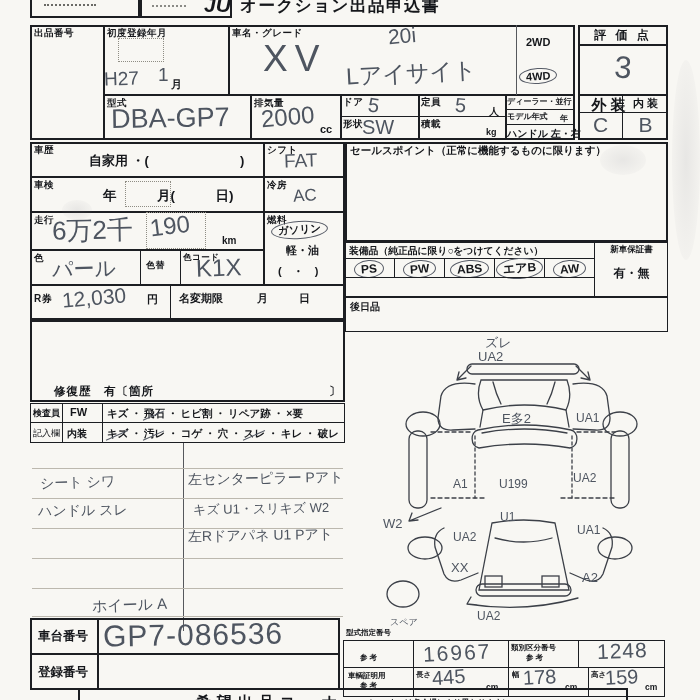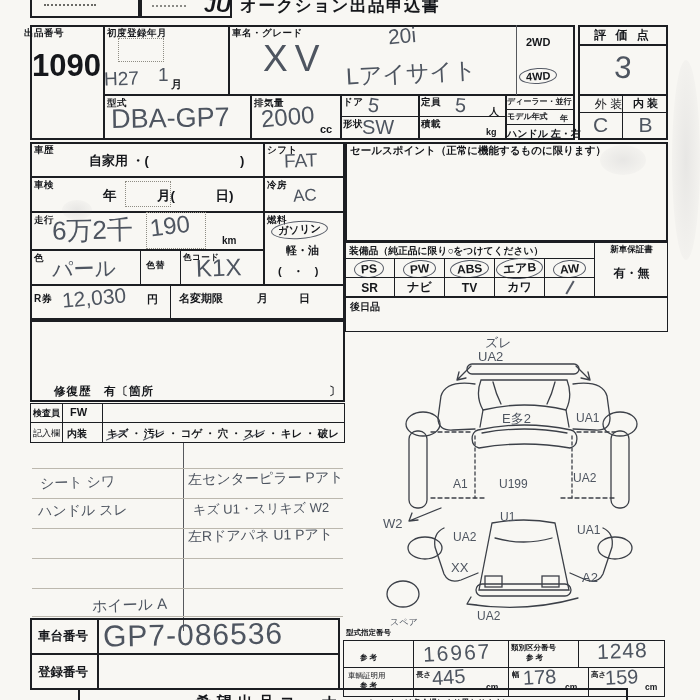--- a/index.html
+++ b/index.html
@@ -48,22 +48,21 @@
   <div class="ln" style="left:228px;top:25px;width:1.5px;height:70px"></div>
   <div class="lnl" style="left:516px;top:25px;width:1px;height:70px"></div>
   <div class="ln" style="left:250px;top:95px;width:1.5px;height:45px"></div>
   <div class="ln" style="left:340px;top:95px;width:1.5px;height:45px"></div>
   <div class="ln" style="left:418px;top:95px;width:1.5px;height:45px"></div>
   <div class="ln" style="left:505px;top:95px;width:1.5px;height:45px"></div>
   <div class="ln" style="left:340px;top:116px;width:165px;height:1.2px"></div>
   <div class="ln" style="left:505px;top:109px;width:70px;height:1px"></div>
   <div class="ln" style="left:505px;top:124px;width:70px;height:1px"></div>
 
-  <div class="a lb" style="left:24px;top:27px">出品番号</div>
-  <div class="a ctr" style="left:31px;top:48px;width:71px;font-size:31px;font-weight:700">1090</div>
+  <div class="a lb" style="left:34px;top:27px">出品番号</div>
   <div class="a lb" style="left:107px;top:27px">初度登録年月</div>
   <div class="dotbx" style="left:118px;top:38px;width:46px;height:24px"></div>
   <div class="a hw" style="left:104px;top:68px;font-size:19px;transform:rotate(-2deg)">H27</div>
   <div class="a hw" style="left:158px;top:64px;font-size:19px">1</div>
   <div class="a pt" style="left:171px;top:77px;font-size:11px;font-weight:600">月</div>
   <div class="a lb" style="left:232px;top:27px">車名・グレード</div>
   <div class="a hw" style="left:388px;top:24px;font-size:21px;transform:rotate(-5deg)">20i</div>
   <div class="a hw" style="left:263px;top:38px;font-size:37px;letter-spacing:7px">XV</div>
   <div class="a hw" style="left:346px;top:58px;font-size:23px;transform:rotate(-3deg)">Lアイサイト</div>
   <div class="a pt" style="left:526px;top:36px;font-size:11px;font-weight:600">2WD</div>
@@ -88,21 +87,21 @@
   <div class="a" style="left:560px;top:113px;font-size:8px;font-weight:600">年</div>
   <div class="a" style="left:507px;top:127px;font-size:10px;font-weight:700">ハンドル 左・右</div>
 
   <div class="bx bx25" style="left:578px;top:25px;width:90px;height:115px"></div>
   <div class="ln" style="left:578px;top:44px;width:90px;height:1.5px"></div>
   <div class="ln" style="left:578px;top:94px;width:90px;height:1.5px"></div>
   <div class="ln" style="left:578px;top:112px;width:90px;height:1.2px"></div>
   <div class="ln" style="left:622px;top:94px;width:1.2px;height:46px"></div>
   <div class="a ctr" style="left:578px;top:27px;width:90px;font-size:12px;font-weight:700;letter-spacing:3px">評 価 点</div>
   <div class="a ctr hw" style="left:578px;top:50px;width:90px;font-size:31px;transform:rotate(4deg)">3</div>
-  <div class="a ctr" style="left:578px;top:96px;width:61px;font-size:12px;font-weight:400">外 装</div>
+  <div class="a ctr" style="left:578px;top:96px;width:61px;font-size:15px;font-weight:700">外 装</div>
   <div class="a ctr" style="left:623px;top:96px;width:45px;font-size:11px;font-weight:700">内 装</div>
   <div class="a ctr hw" style="left:578px;top:113px;width:45px;font-size:21px">C</div>
   <div class="a ctr hw" style="left:623px;top:113px;width:45px;font-size:21px">B</div>
 
   <div class="bx" style="left:30px;top:142px;width:315px;height:178px"></div>
   <div class="ln" style="left:263px;top:142px;width:1.5px;height:143px"></div>
   <div class="ln" style="left:30px;top:176px;width:315px;height:1.5px"></div>
   <div class="ln" style="left:30px;top:211px;width:315px;height:1.5px"></div>
   <div class="ln" style="left:30px;top:249px;width:233px;height:1.5px"></div>
   <div class="ln" style="left:30px;top:284px;width:315px;height:1.5px"></div>
@@ -149,20 +148,23 @@
   <div class="a pt" style="left:329px;top:384px;font-size:11.5px;font-weight:700">〕</div>
 
   <div class="bx bx15" style="left:30px;top:403px;width:315px;height:40px"></div>
   <div class="ln" style="left:62px;top:403px;width:1.2px;height:40px"></div>
   <div class="ln" style="left:102px;top:403px;width:1.2px;height:40px"></div>
   <div class="ln" style="left:30px;top:422px;width:315px;height:1.2px"></div>
   <div class="a" style="left:33px;top:407px;font-size:9px;font-weight:600">検査員</div>
   <div class="a" style="left:33px;top:427px;font-size:9px;font-weight:400">記入欄</div>
   <div class="a" style="left:70px;top:406px;font-size:11px;font-weight:700">FW</div>
   <div class="a" style="left:67px;top:427px;font-size:10px;font-weight:700">内装</div>
+  <div class="a" style="left:107px;top:407px;font-size:10.5px;font-weight:600">
+    <span>キズ</span><span class="dot">・</span><span class="mk">飛石</span><span class="dot">・</span><span>ヒビ割</span><span class="dot">・</span><span>リペア跡</span><span class="dot">・</span><span>×要</span>
+  </div>
   <div class="a" style="left:107px;top:427px;font-size:10.5px;font-weight:600">
     <span class="mk">キズ</span><span class="dot">・</span><span class="mk">汚レ</span><span class="dot">・</span><span>コゲ</span><span class="dot">・</span><span>穴</span><span class="dot">・</span><span class="mk">スレ</span><span class="dot">・</span><span>キレ</span><span class="dot">・</span><span>破レ</span>
   </div>
 
   <div class="bx" style="left:345px;top:142px;width:323px;height:100px"></div>
   <div class="a" style="left:350px;top:144px;font-size:10.5px;font-weight:700">セールスポイント（正常に機能するものに限ります）</div>
 
   <div class="bx bx15" style="left:345px;top:242px;width:323px;height:55px"></div>
   <div class="ln" style="left:594px;top:242px;width:1.3px;height:55px"></div>
   <div class="ln" style="left:345px;top:258px;width:249px;height:1.2px"></div>
@@ -180,37 +182,20 @@
         <span class="circ">ABS</span>
       </div>
     <div class="eqcell">
         <span class="circ">エアB</span>
       </div>
     <div class="eqcell">
         <span class="circ">AW</span>
       </div>
   </div>
   <div class="ln" style="left:345px;top:277px;width:249px;height:1.2px"></div>
-  <div class="a eqrow" style="left:345px;top:278px;width:249px;height:19px">
-    <div class="eqcell">
-        <span>SR</span>
-      </div>
-    <div class="eqcell">
-        <span>ナビ</span>
-      </div>
-    <div class="eqcell">
-        <span>TV</span>
-      </div>
-    <div class="eqcell">
-        <span>カワ</span>
-      </div>
-    <div class="eqcell">
-        <span class="slash"></span>
-      </div>
-  </div>
 
   <div class="bx bx15" style="left:345px;top:297px;width:323px;height:35px"></div>
   <div class="a" style="left:350px;top:300px;font-size:10px;font-weight:700">後日品</div>
 
   <svg class="a" style="left:345px;top:332px" width="323" height="298" viewBox="0 0 323 298">
     <g fill="none" stroke="#3c4048" stroke-width="1.3" stroke-linecap="round">
 
       <rect x="122" y="32" width="112" height="10" rx="5"></rect>
       <path d="M112 48 L126 34 M112 48 l9 -2 M112 48 l2 -8"></path>
       <path d="M245 48 L231 34 M245 48 l-9 -2 M245 48 l-2 -8"></path>
@@ -296,21 +281,21 @@
   <div class="ln" style="left:413px;top:640px;width:1.3px;height:57px"></div>
   <div class="ln" style="left:508px;top:640px;width:1.3px;height:57px"></div>
   <div class="ln" style="left:578px;top:640px;width:1.3px;height:28px"></div>
   <div class="ln" style="left:588px;top:668px;width:1.3px;height:29px"></div>
   <div class="a" style="left:346px;top:628px;font-size:7.5px;font-weight:600">型式指定番号</div>
   <div class="a" style="left:360px;top:653px;font-size:7.5px;font-weight:600">参 考</div>
   <div class="a hw" style="left:423px;top:641px;font-size:21px;letter-spacing:2px;transform:rotate(-3deg)">16967</div>
   <div class="a" style="left:511px;top:643px;font-size:7.5px;font-weight:600">類別区分番号</div>
   <div class="a" style="left:526px;top:653px;font-size:7.5px;font-weight:600">参 考</div>
   <div class="a hw" style="left:597px;top:639px;font-size:21px;letter-spacing:1px;transform:rotate(-2deg)">1248</div>
-  <div class="a" style="left:348px;top:671px;font-size:7.5px;font-weight:400">車輌証明用</div>
+  <div class="a" style="left:348px;top:671px;font-size:7.5px;font-weight:700">車輌証明用</div>
   <div class="a" style="left:360px;top:681px;font-size:7.5px;font-weight:600">参 考</div>
   <div class="a" style="left:416px;top:670px;font-size:7.5px;font-weight:600">長さ</div>
   <div class="a hw" style="left:432px;top:666px;font-size:20px;transform:rotate(-4deg)">445</div>
   <div class="a" style="left:486px;top:682px;font-size:8.5px;font-weight:600">cm</div>
   <div class="a" style="left:512px;top:670px;font-size:7.5px;font-weight:600">幅</div>
   <div class="a hw" style="left:523px;top:666px;font-size:20px;transform:rotate(-3deg)">178</div>
   <div class="a" style="left:565px;top:682px;font-size:8.5px;font-weight:600">cm</div>
   <div class="a" style="left:591px;top:670px;font-size:7.5px;font-weight:600">高さ</div>
   <div class="a hw" style="left:605px;top:666px;font-size:20px;transform:rotate(-3deg)">159</div>
   <div class="a" style="left:645px;top:682px;font-size:8.5px;font-weight:600">cm</div>

